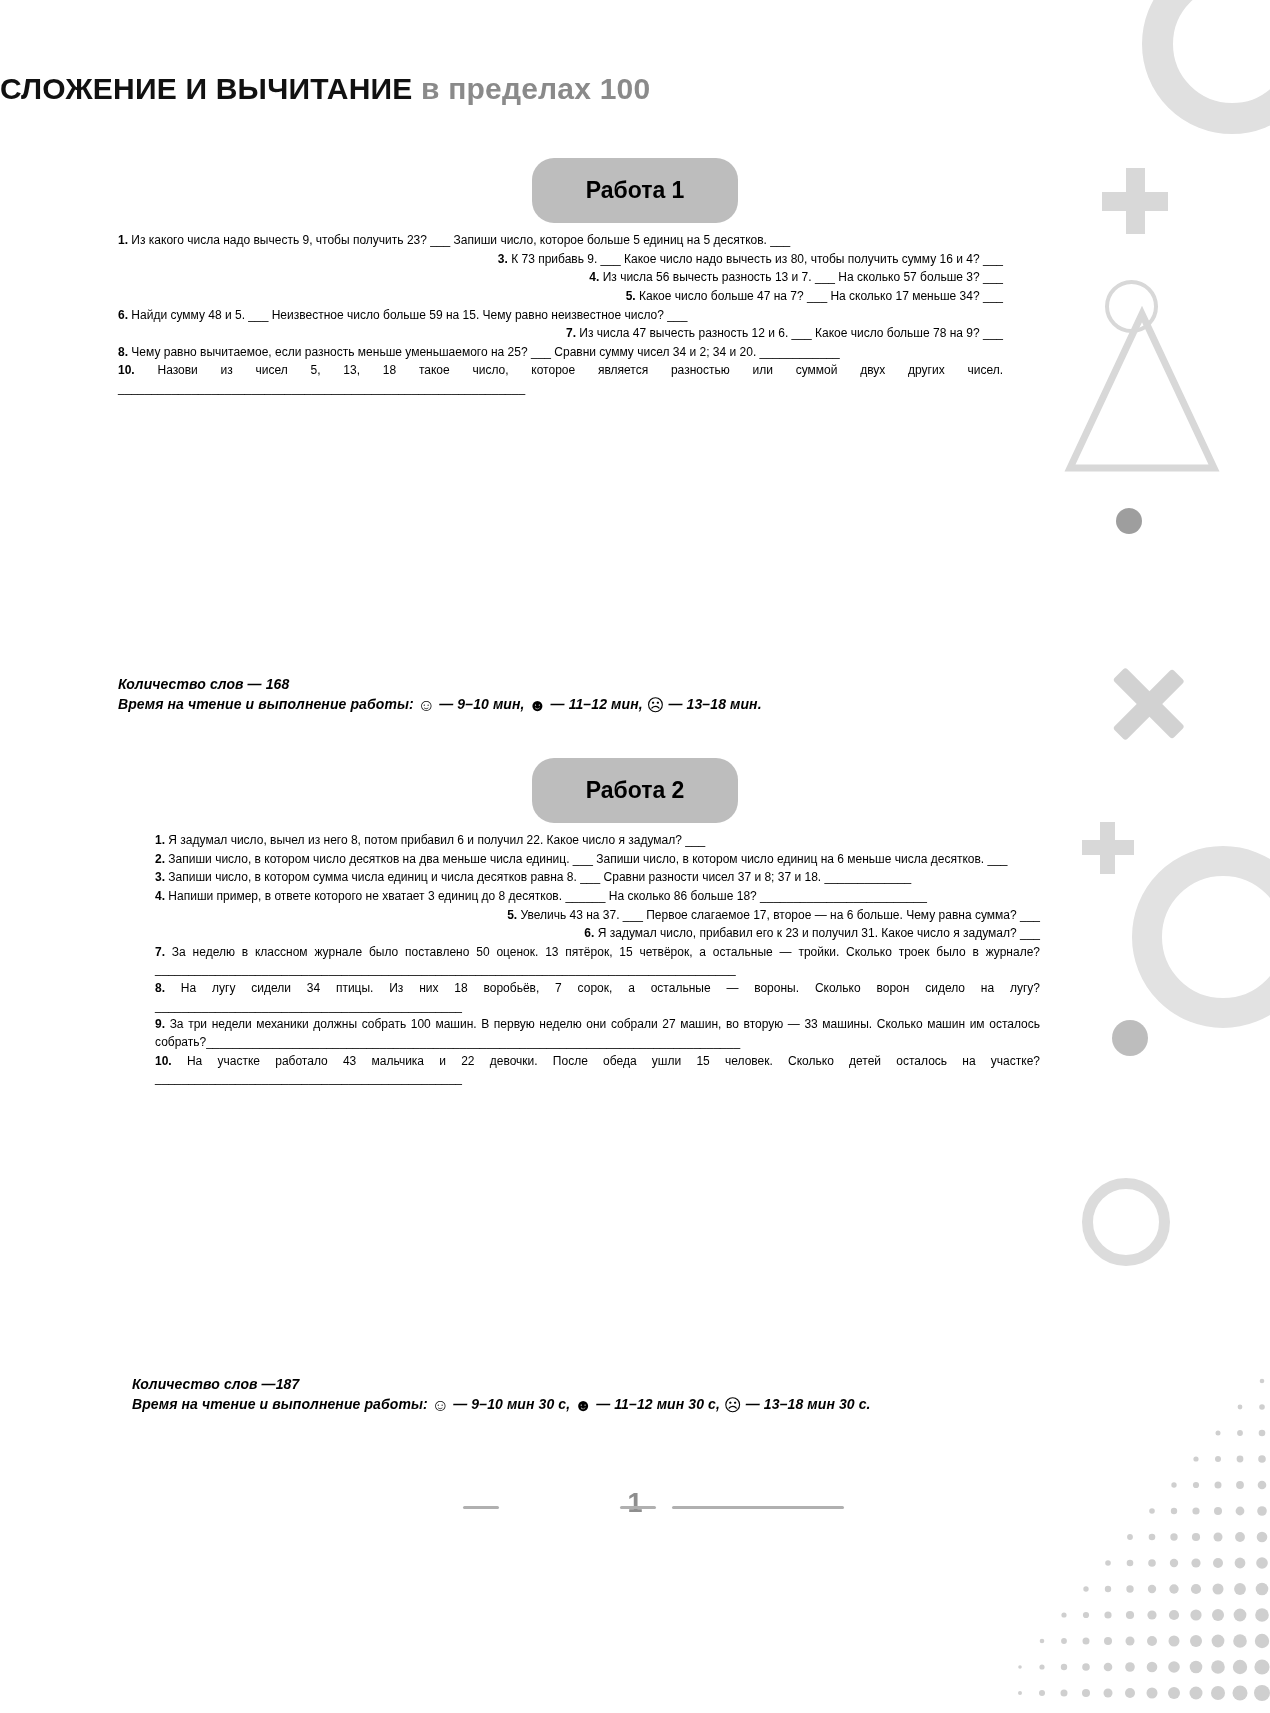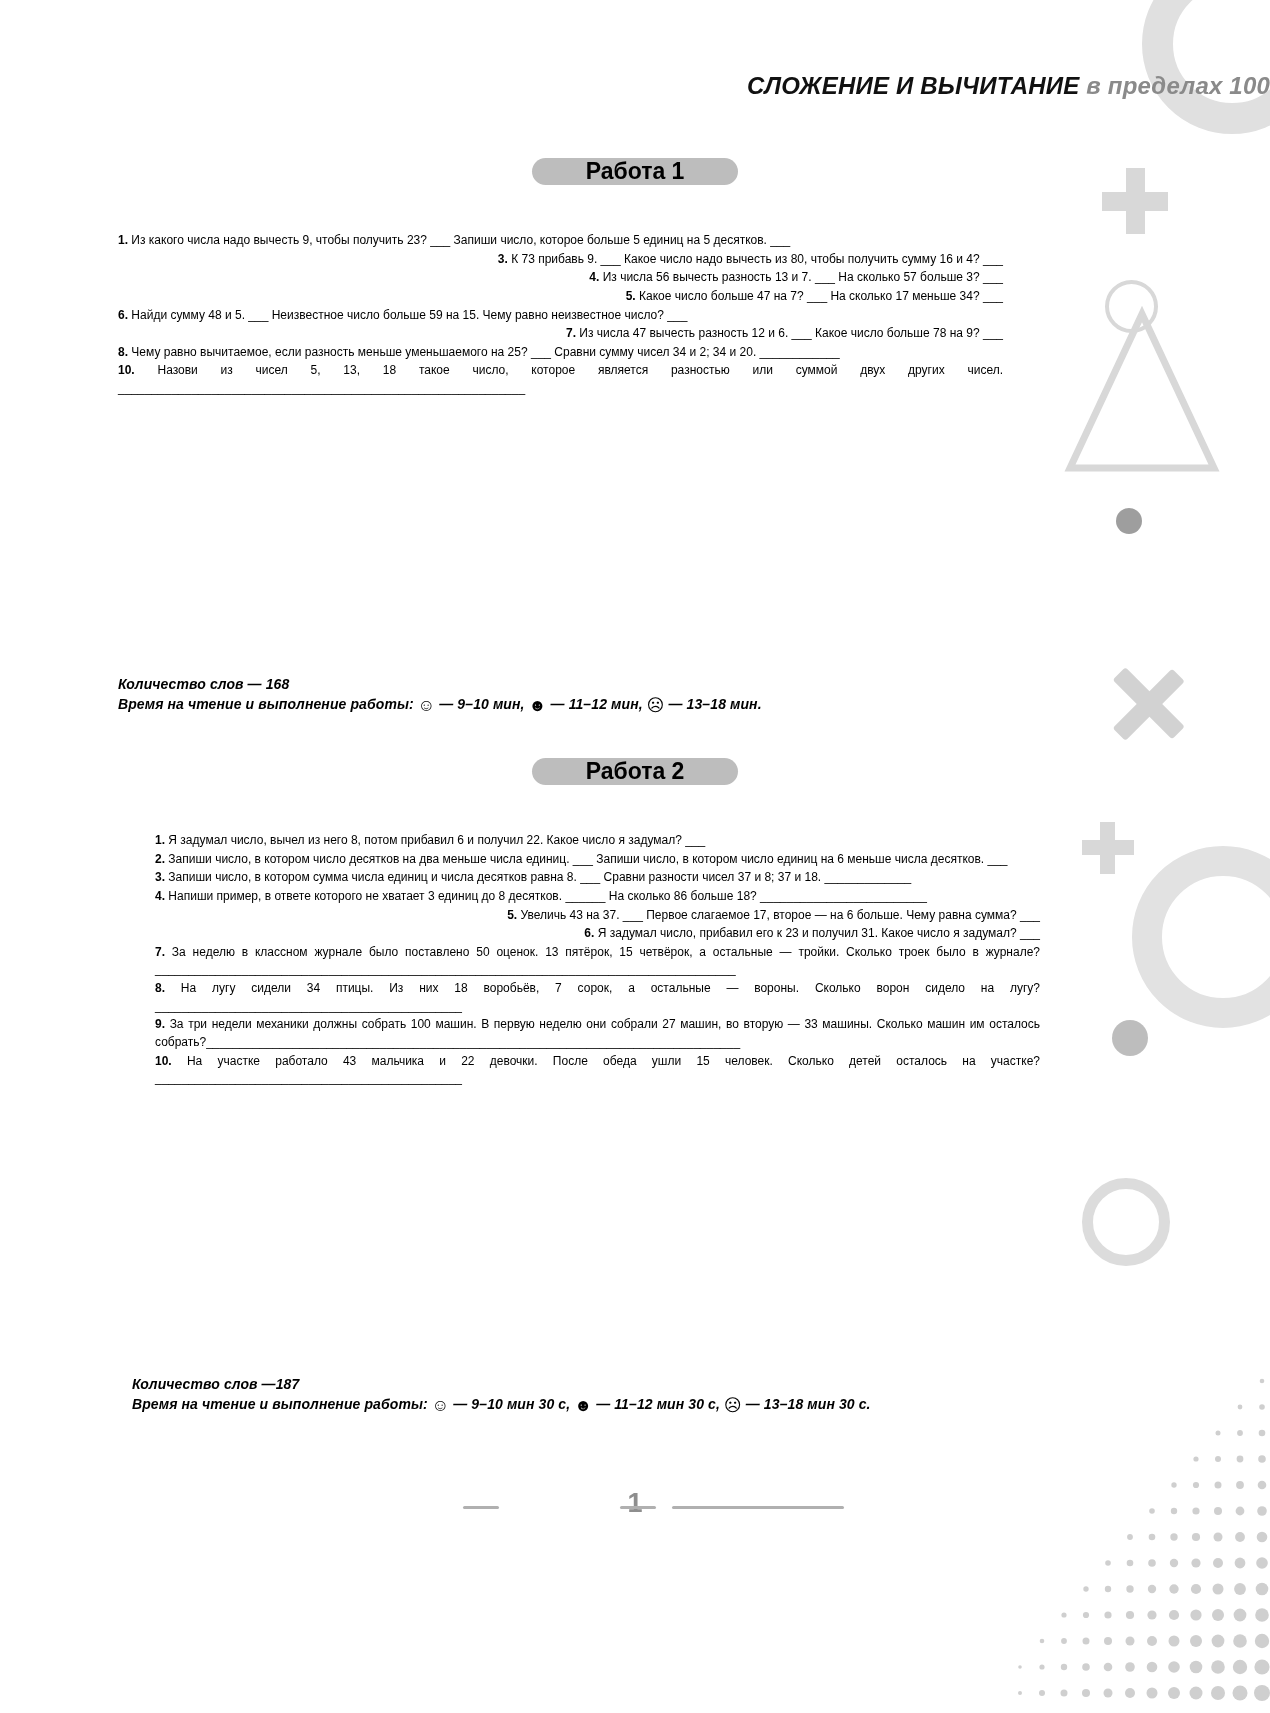--- a/index.html
+++ b/index.html
@@ -19,31 +19,31 @@
   .cross{position:absolute;}
   .cross::before,.cross::after{content:"";position:absolute;background:#d8d8d8;}
   .tri{position:absolute;}
 
   
   .halftone{position:absolute;z-index:0;}
 
   
   .content{position:relative;z-index:2;}
   .title{
-    position:absolute;left:0;right:0;top:72px;text-align:right;
-    font-size:24px;font-weight:bold;letter-spacing:.2px;white-space:nowrap;font-style:italic;
+    position:absolute;left:0;right:0;top:72px;text-align:left;
+    font-size:30px;font-weight:bold;letter-spacing:.2px;white-space:nowrap;
   }
   .title .t-main{color:#111;}
   .title .t-sub{color:#8a8a8a;}
 
   .badge{
     position:absolute;left:50%;transform:translateX(-50%);
     background:#bdbdbd;border-radius:22px;color:#000;
     font-size:23px;font-weight:bold;text-align:center;
-    padding:0 0;width:206px;
+    padding:19px 0;width:206px;
   }
   .badge-1{top:158px;}
   .badge-2{top:758px;}
 
   .block{position:absolute;left:118px;width:885px;}
   .block-1{top:232px;}
   .block-2{top:832px;margin-left:37px;}
 
   .task{
     font-size:12px;line-height:1.47;margin:0 0 1px 0;

